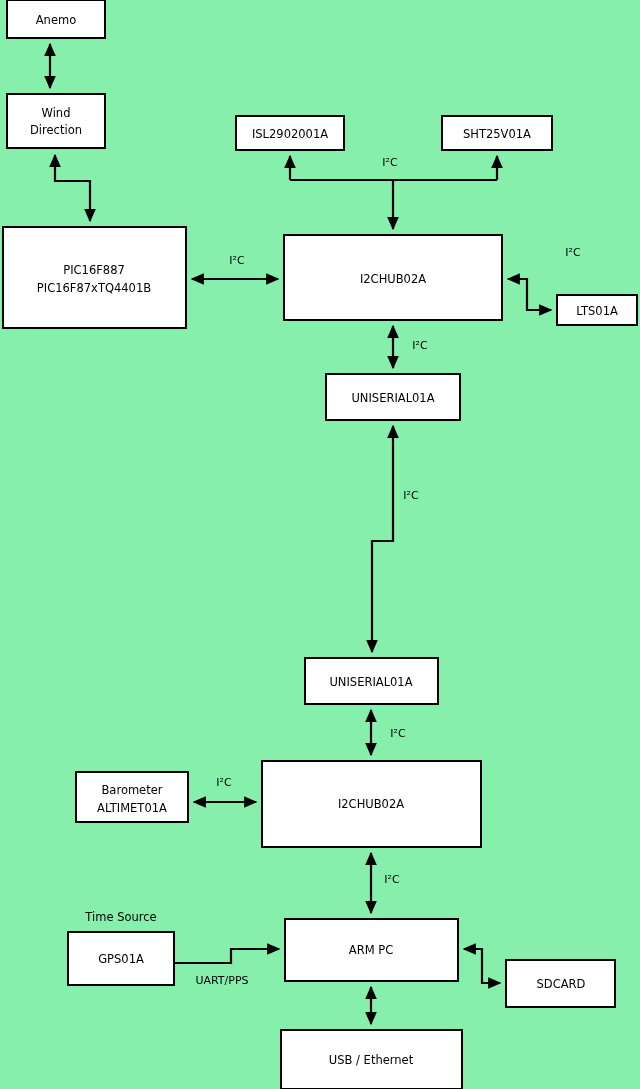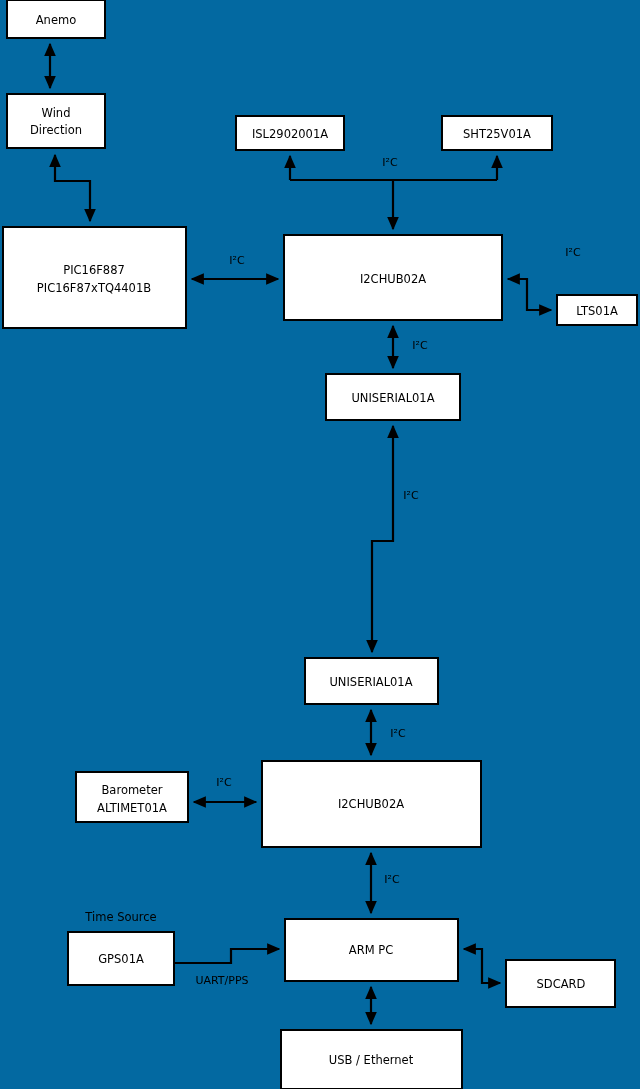--- a/index.html
+++ b/index.html
@@ -7,21 +7,21 @@
     padding: 0;
     background: #ffffff;
   }
   body {
     font-family: "DejaVu Sans", sans-serif;
   }
   #diagram-root {
     position: relative;
     width: 640px;
     height: 1089px;
-    background: #0369a1;
+    background: #86efac;
     overflow: hidden;
   }
   #diagram-svg {
     position: absolute;
     left: 0;
     top: 0;
     width: 640px;
     height: 1089px;
   }
   .node-box {

